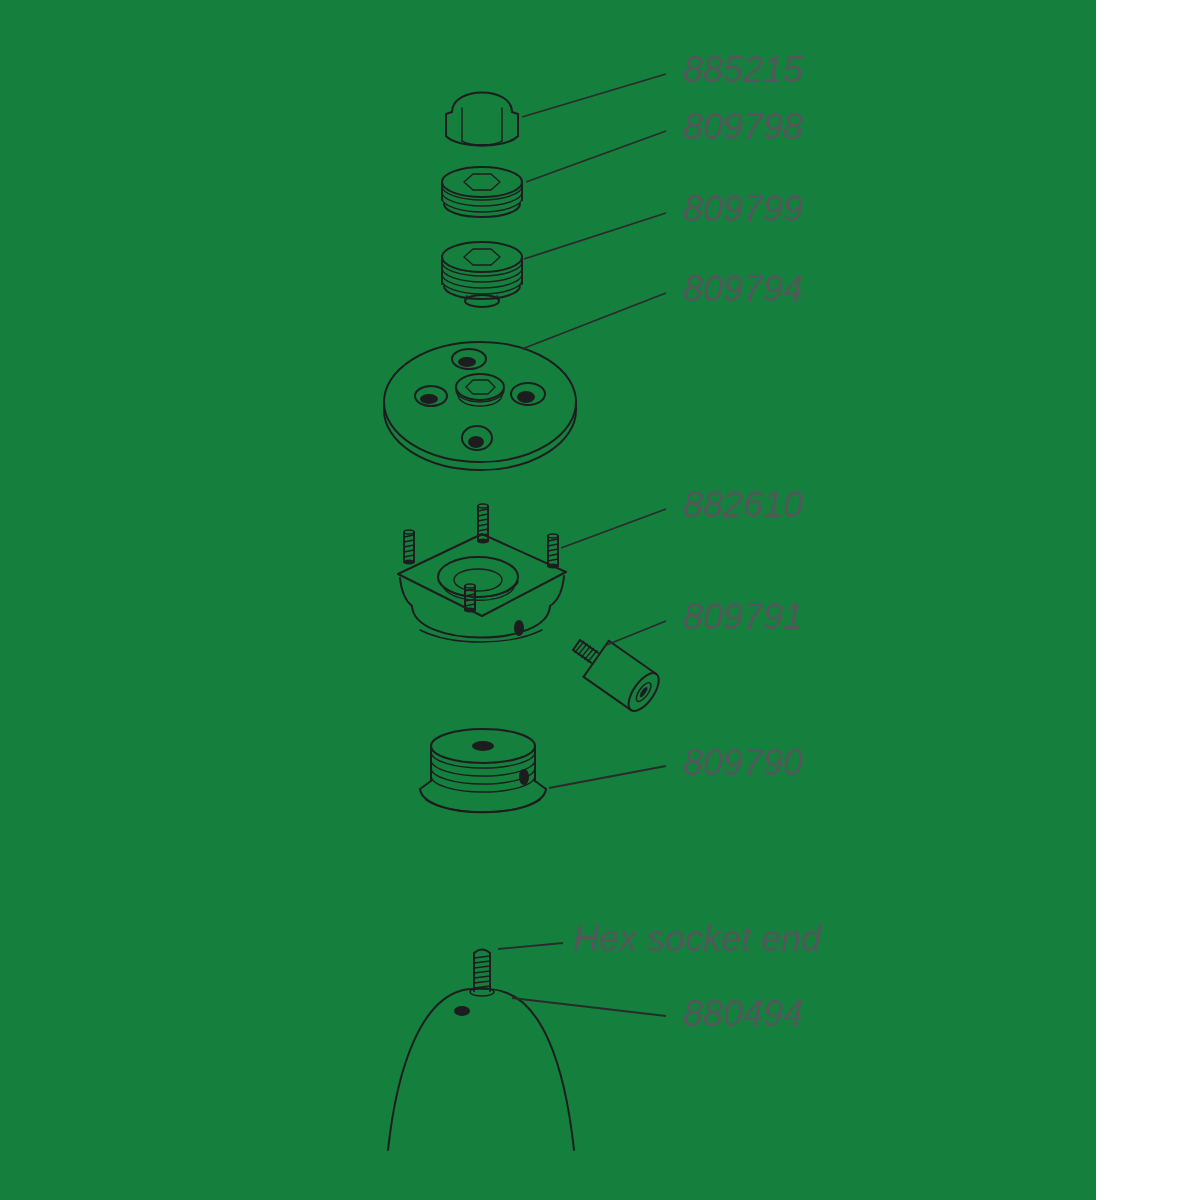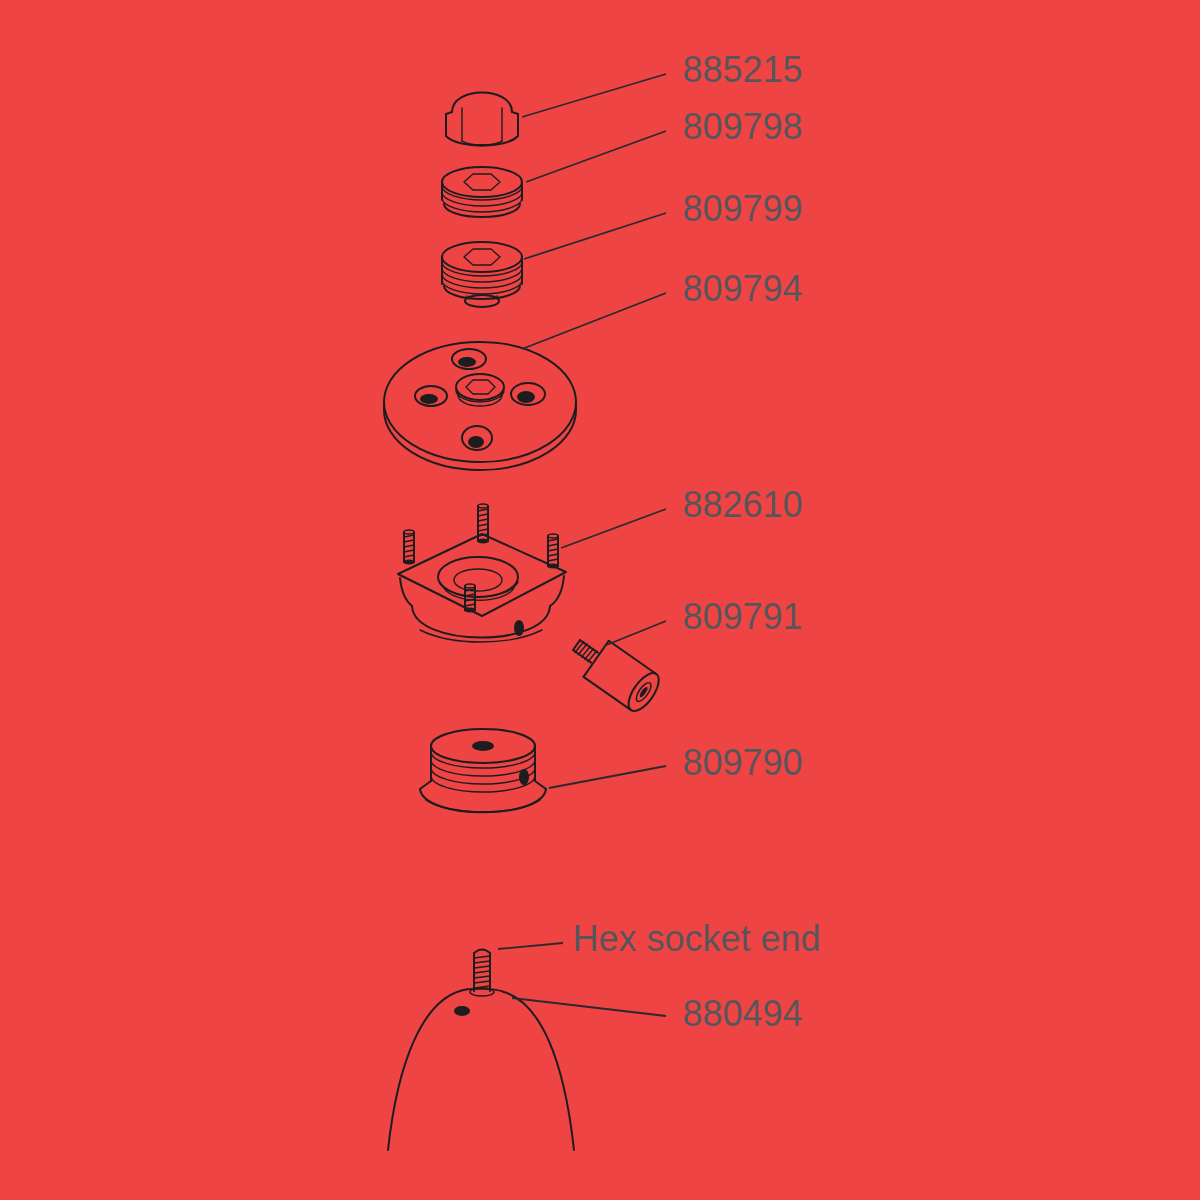--- a/index.html
+++ b/index.html
@@ -1,22 +1,23 @@
 <!DOCTYPE html>
 <html><head>
 <meta charset="utf-8">
 <style>
   * { box-sizing: border-box; }
   html, body { margin: 0; padding: 0; background: #ffffff; }
   .stage {
     position: relative;
-    width: 1200px;
+    width: 1096px;
     height: 1200px;
-    background: #ef4444;
+    background: #15803d;
     overflow: hidden;
+    font-style: italic;
   }
   svg { position: absolute; inset: 0; }
   .ln {
     fill: none;
     stroke: #1d1d1f;
     stroke-width: 2;
     stroke-linecap: round;
     stroke-linejoin: round;
   }
   .thin { stroke-width: 1.4; }

